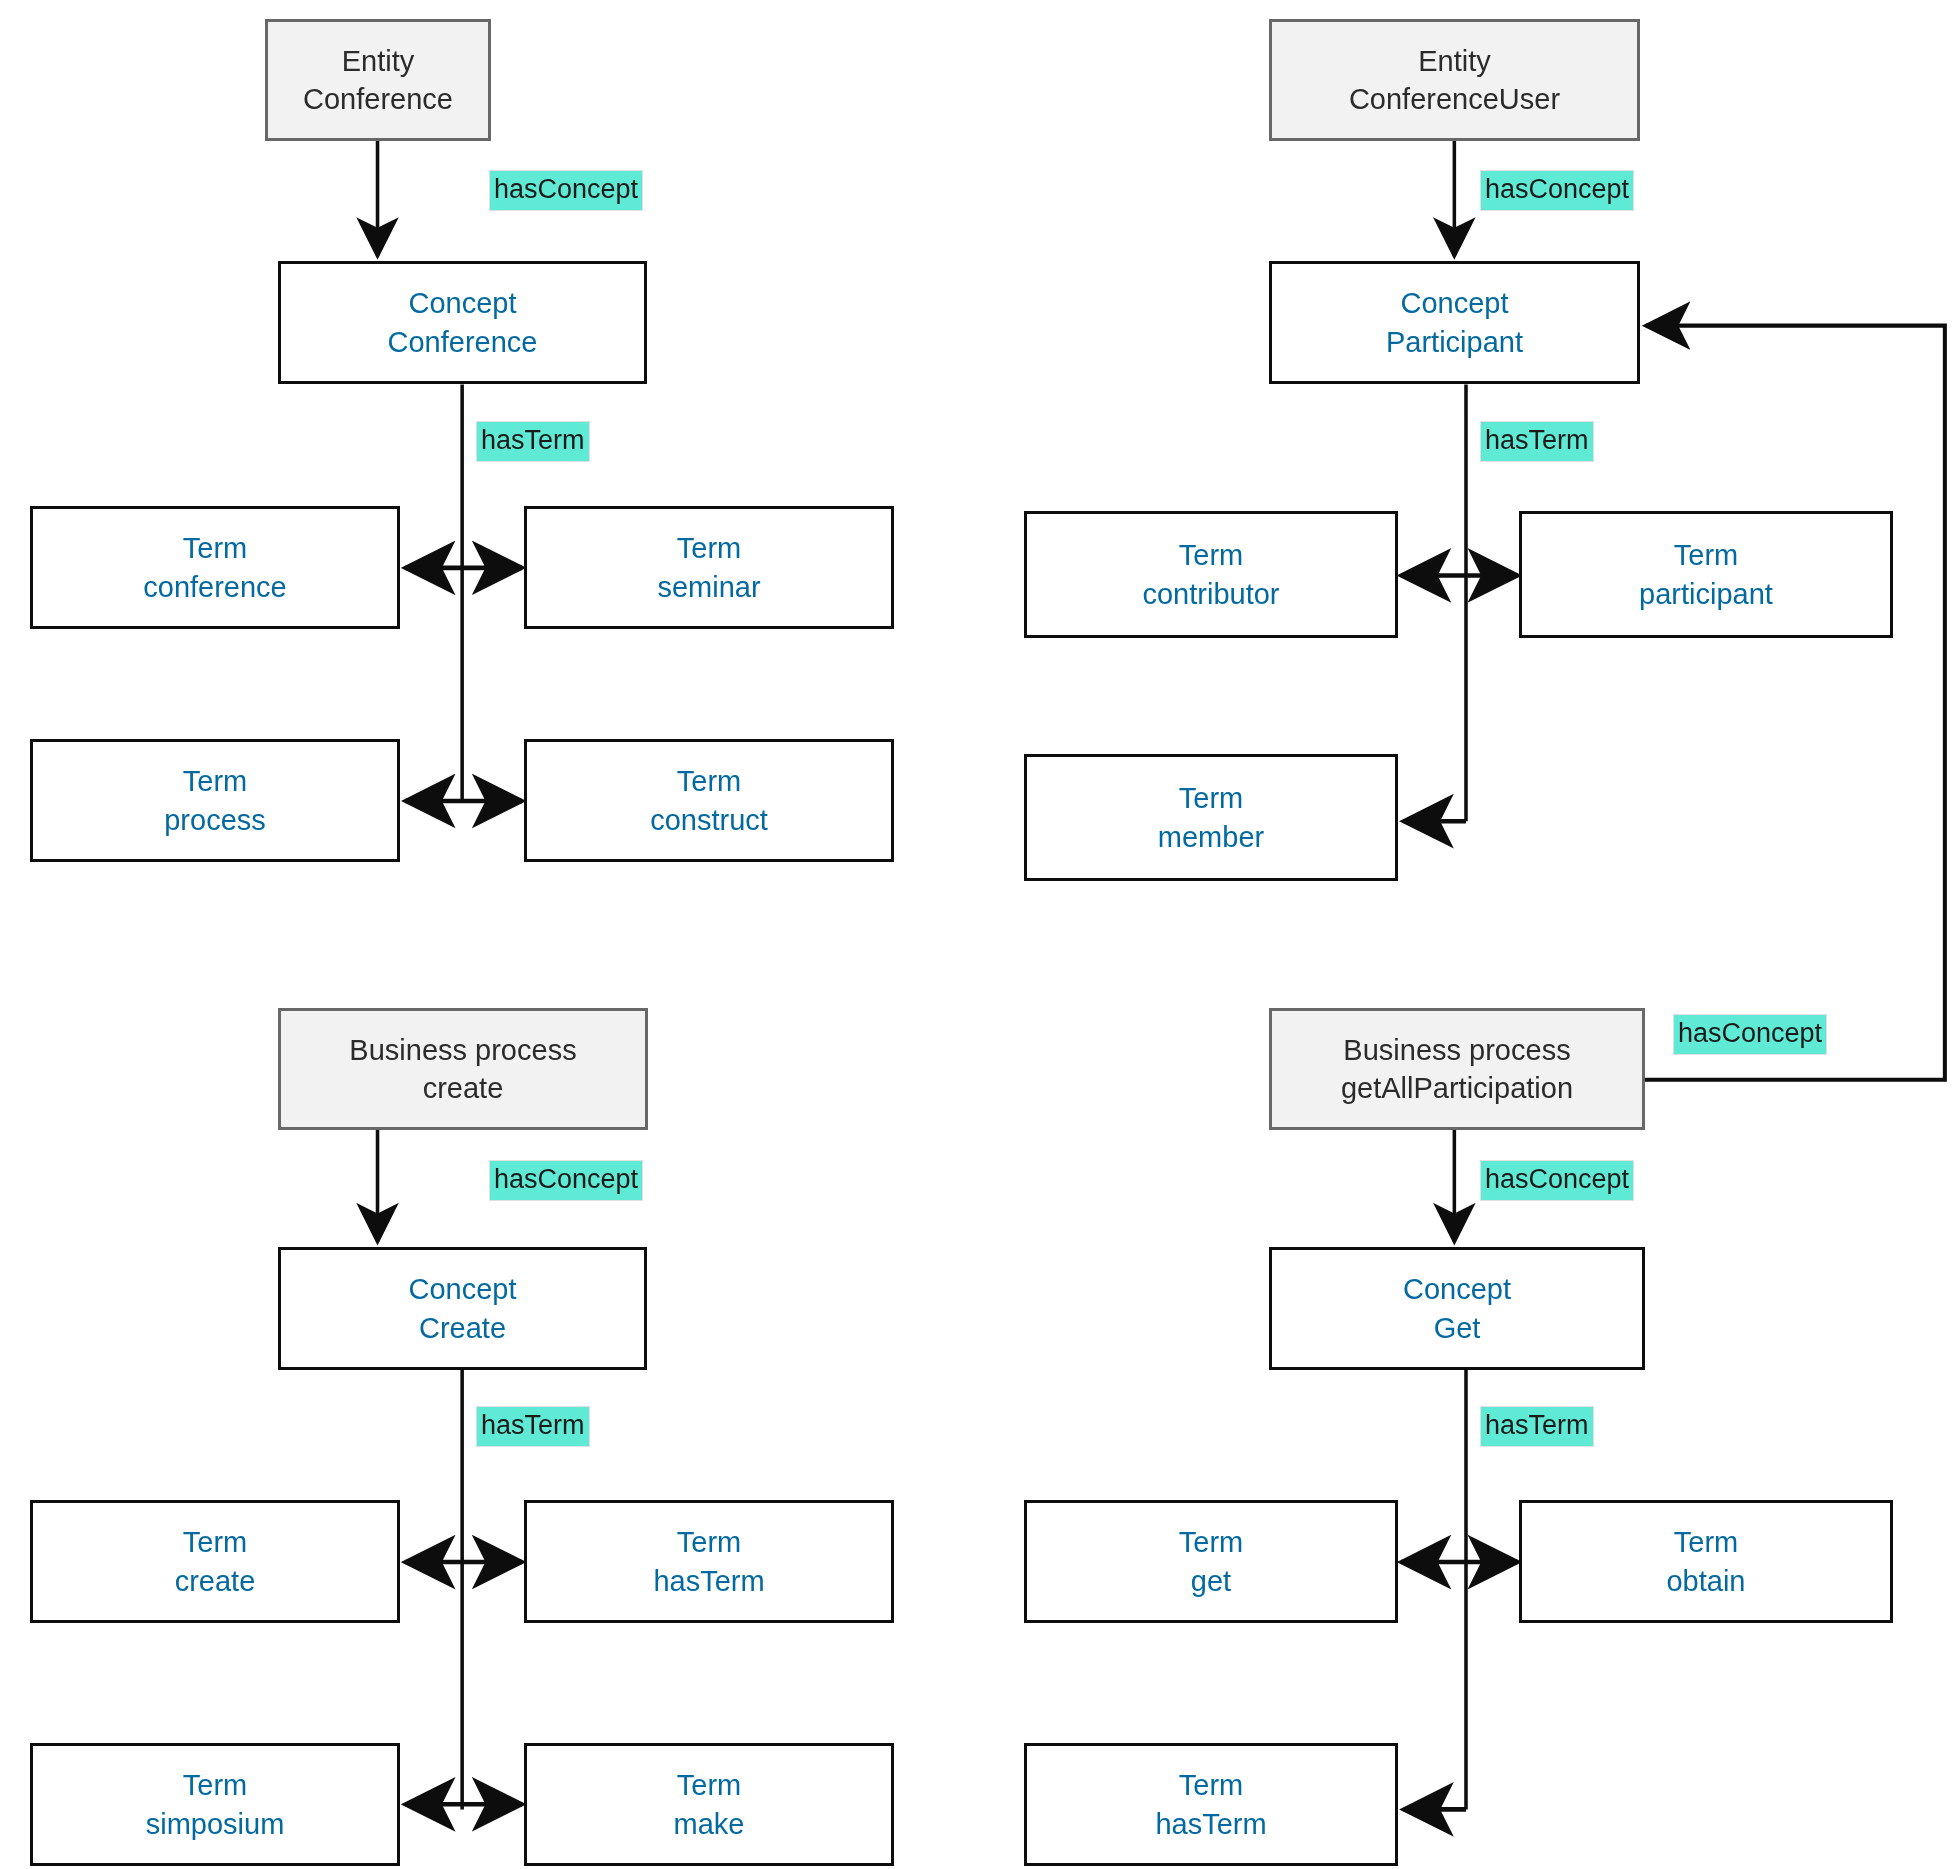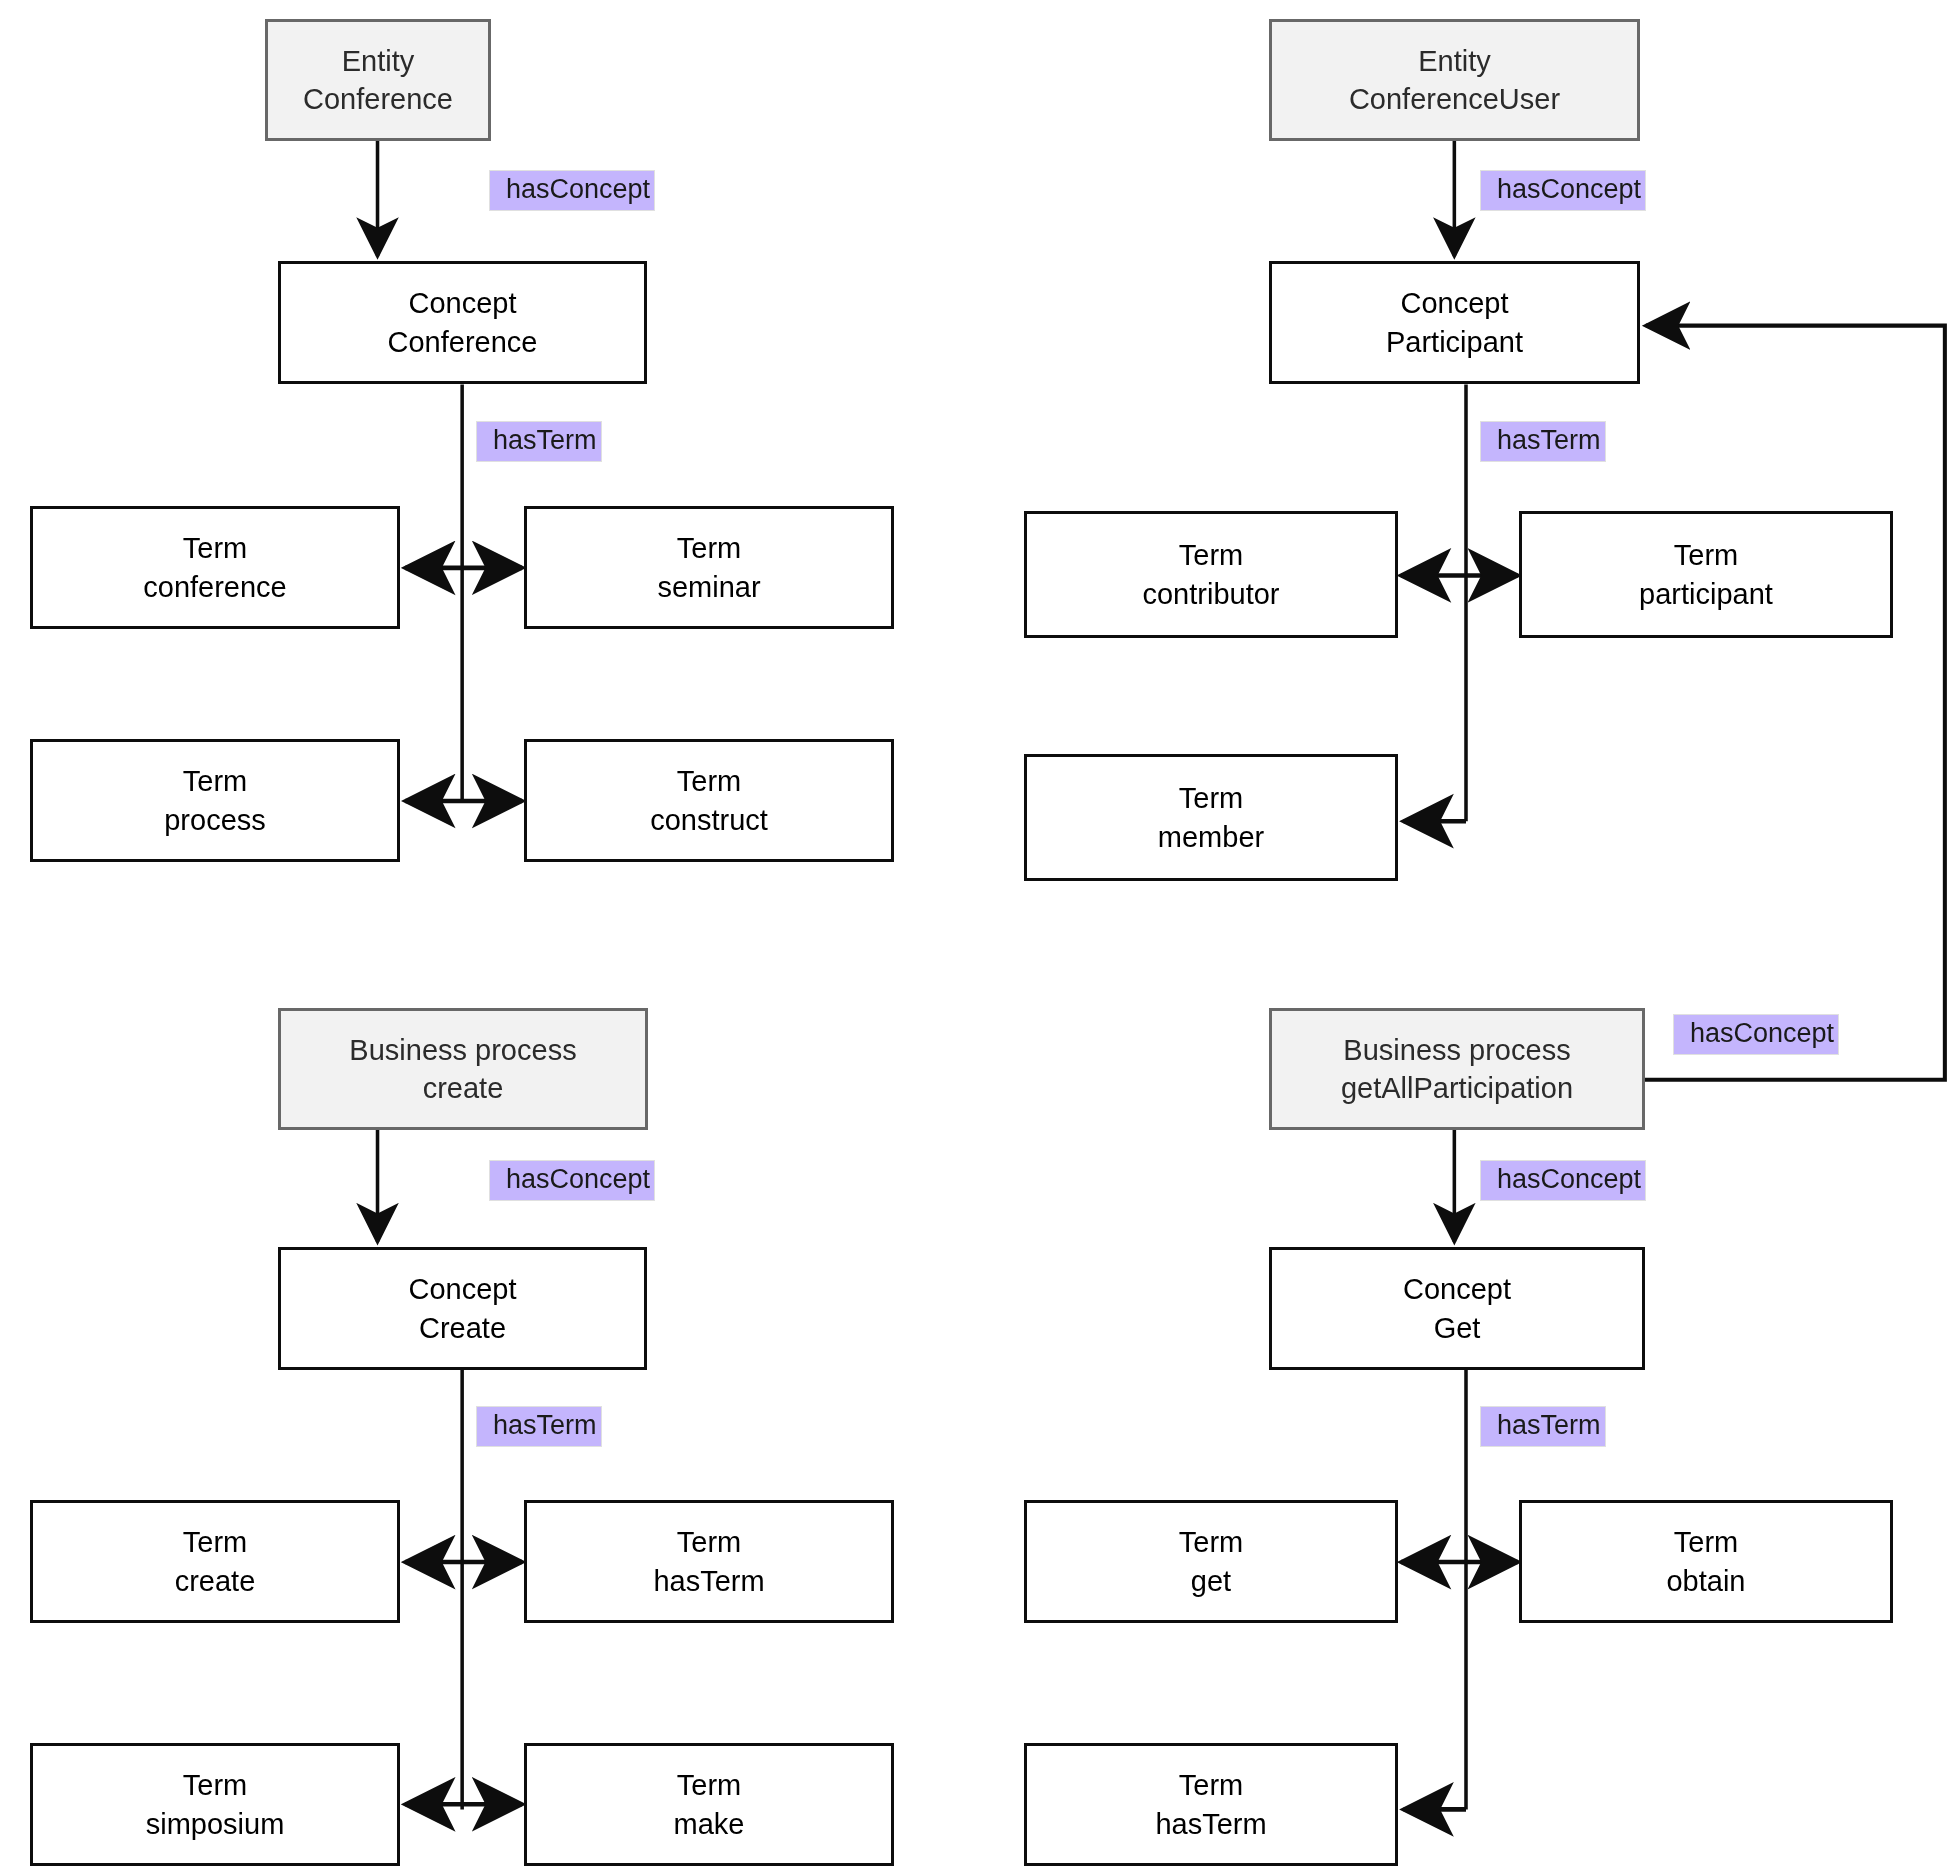--- a/index.html
+++ b/index.html
@@ -16,41 +16,41 @@
     overflow: hidden;
   }
   .node {
     position: absolute;
     box-sizing: border-box;
     display: flex;
     flex-direction: column;
     align-items: center;
     justify-content: center;
     text-align: center;
-    color: #000000;
+    color: #0369a1;
     font-size: 29px;
     line-height: 1.32;
     background: #ffffff;
     border: 3px solid #0d0d0d;
   }
   .node.shaded {
     background: #f2f2f2;
     border: 3.5px solid #686868;
     color: #2b2b2b;
   }
   .node .ln { display: block; white-space: nowrap; }
   .edge-label {
     position: absolute;
     box-sizing: border-box;
-    background: #c4b5fd;
+    background: #5eead4;
     border: 1px solid #e0e0e0;
     color: #1a1a1a;
     font-size: 27px;
     line-height: 1;
-    padding: 5px 4px 7px 16px;
+    padding: 5px 4px 7px 4px;
     white-space: nowrap;
   }
   svg.wires {
     position: absolute;
     left: 0;
     top: 0;
     width: 1955px;
     height: 1870px;
     pointer-events: none;
   }

